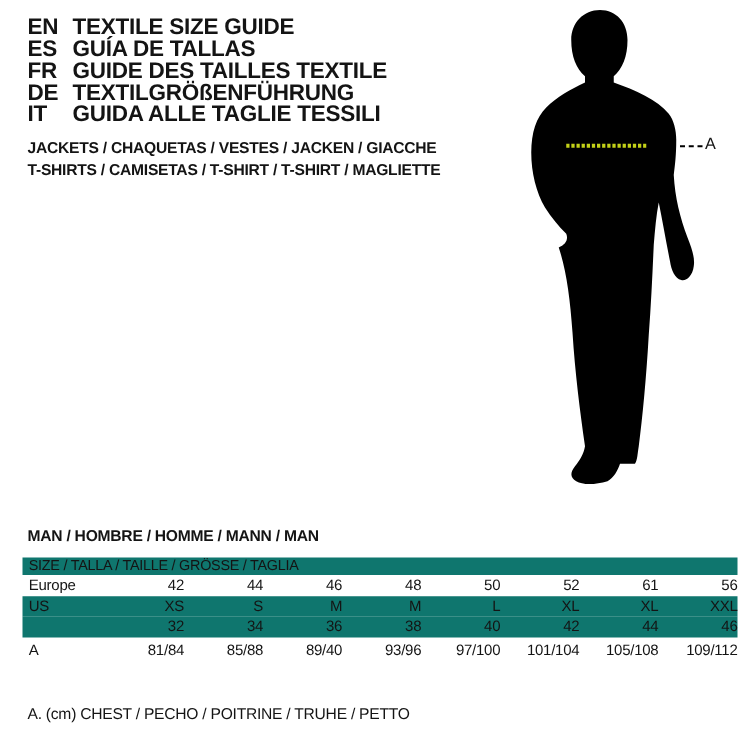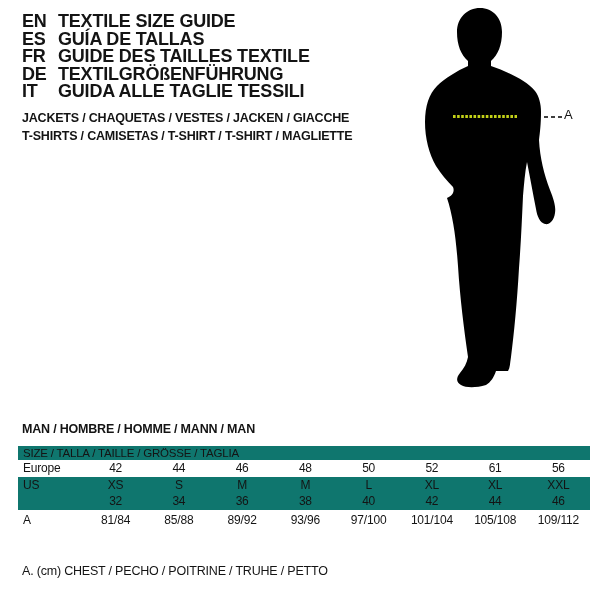--- a/index.html
+++ b/index.html
@@ -27,21 +27,21 @@
 
   
   .size-table { position:absolute; left:18px; top:446px; width:572px; font-size:12px; letter-spacing:-0.2px; }
   .st-header { background:#0f766e; height:14px; line-height:14px; padding-left:5px; font-size:11.5px; }
   .st-row { display:flex; }
   .st-row.h17 { height:17px; line-height:17px; }
   .st-row.h16 { height:16px; line-height:16px; }
   .st-row.h20 { height:20px; line-height:20px; }
   .st-row.stripe { background:#0f766e; }
   .st-label { width:66px; padding-left:5px; }
-  .st-cell { flex:1; text-align:center; }
+  .st-cell { flex:1; text-align:right; }
 
   
   .footnote { position:absolute; left:22px; top:548px; font-weight:normal; font-size:12.5px; letter-spacing:-0.2px;margin-top:16px; }
 </style>
 </head>
 <body>
 
 <div class="lang-list">
   <div class="lang-row">
     <span class="lang-code">EN</span>
@@ -149,21 +149,21 @@
     <span class="st-cell">40</span>
     <span class="st-cell">42</span>
     <span class="st-cell">44</span>
     <span class="st-cell">46</span>
   </div>
 
   <div class="st-row h20">
     <span class="st-label">A</span>
     <span class="st-cell">81/84</span>
     <span class="st-cell">85/88</span>
-    <span class="st-cell">89/92</span>
+    <span class="st-cell">89/40</span>
     <span class="st-cell">93/96</span>
     <span class="st-cell">97/100</span>
     <span class="st-cell">101/104</span>
     <span class="st-cell">105/108</span>
     <span class="st-cell">109/112</span>
   </div>
 </div>
 
 <div class="footnote">A. (cm) CHEST / PECHO / POITRINE / TRUHE / PETTO</div>
 

